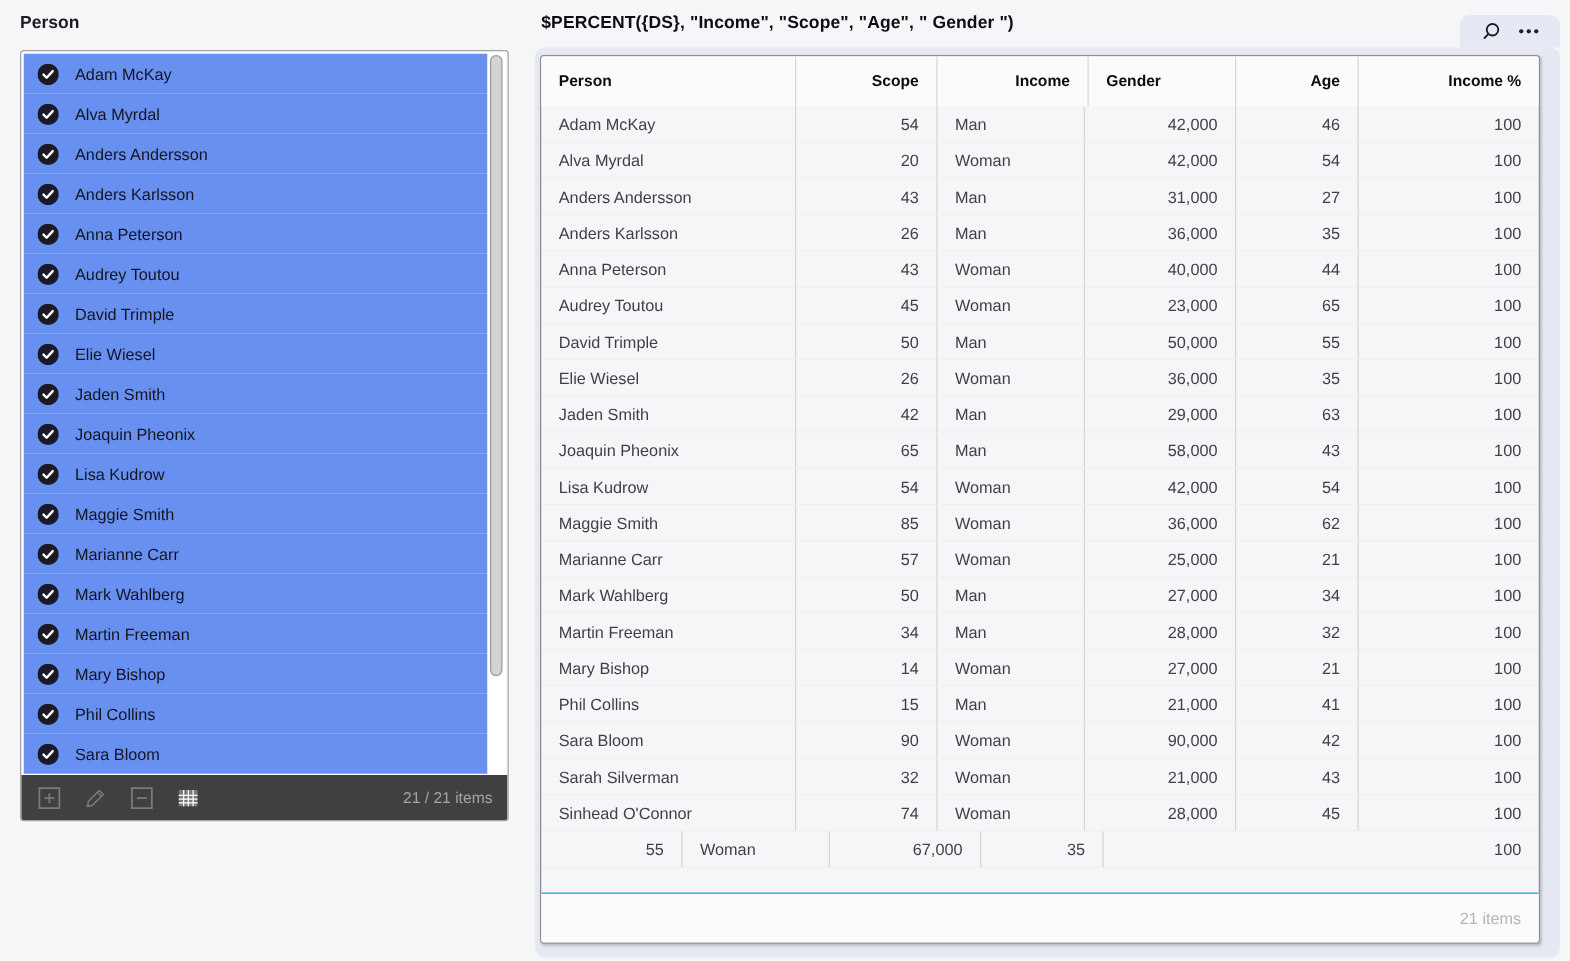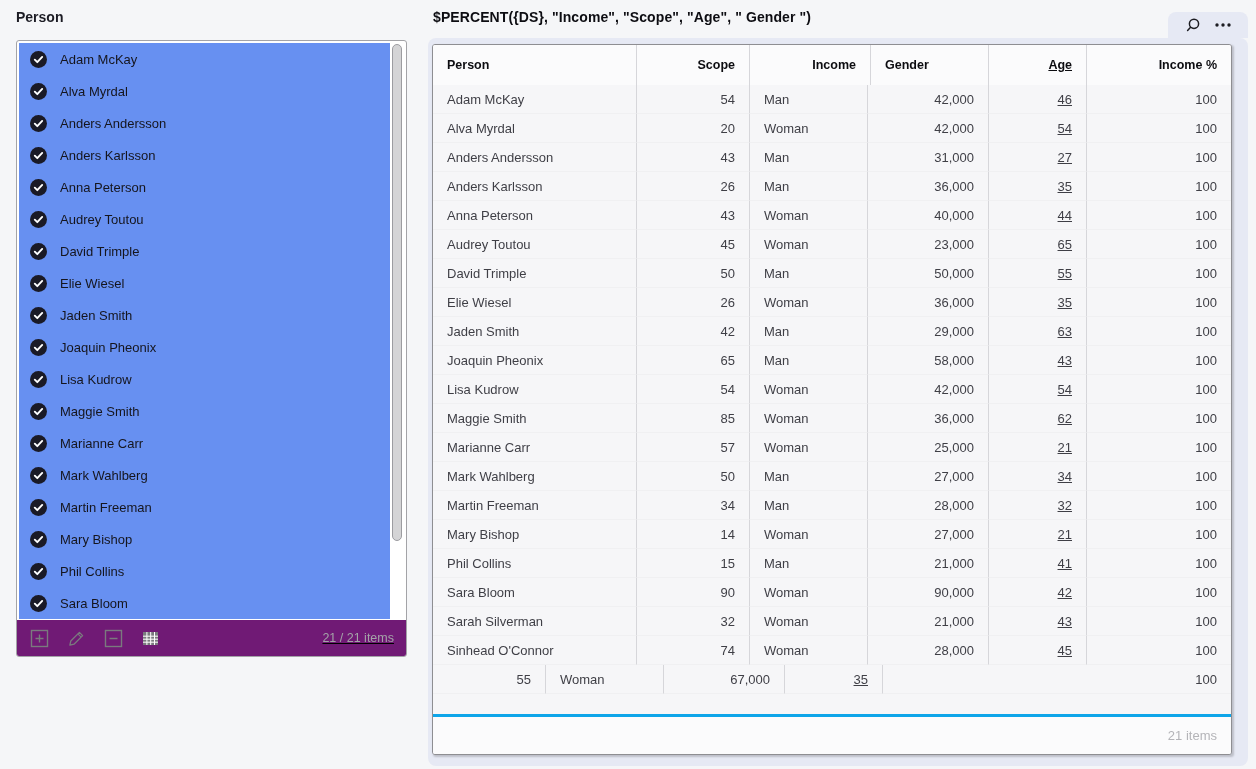--- a/index.html
+++ b/index.html
@@ -33,21 +33,21 @@
   .check-badge { width:17px; height:17px; flex:0 0 17px; display:block; }
   .scroll-track {
     position:absolute; top:2px; right:2px; bottom:0; width:14px; background:#fff;
   }
   .scroll-thumb {
     position:absolute; top:1px; left:2px; width:10px; height:497px;
     background:#d4d4d6; border:1px solid #9c9ca0; border-radius:6px;
   }
   .list-toolbar {
     height:36px; flex:0 0 36px; display:flex; align-items:center;
-    padding:0 12px; gap:17px; background:#701a75;text-decoration:underline;
+    padding:0 12px; gap:17px; background:#404040;
   }
   .tool-btn { width:20px; height:20px; display:flex; align-items:center; justify-content:center; cursor:pointer; }
   .items-count {
     margin-left:auto; font-size:12.5px; color:#a4a4a8;
   }
 
   
   .formula-title {
     position:absolute; left:433px; top:9px;
     font-size:14px; font-weight:600; color:#0d0d12; letter-spacing:.1px;
@@ -75,26 +75,26 @@
     border-right:1px solid var(--divider, #d6d6da); cursor:pointer;
   }
   .trow { height:29px; flex:0 0 29px; display:flex; }
   .td {
     display:flex; align-items:center; font-size:13px; color:#3f3f46;
     border-right:1px solid var(--divider, #d6d6da);
     border-bottom:1px solid rgba(0,0,0,.025);
     cursor:pointer;
   }
   .c0 { width:204px; } .c1 { width:113px; } .c2 { width:118px; }
-  .c3 { width:121px; } .c4 { width:98px;text-decoration:underline; }  .c5 { flex:1; border-right:none !important; }
+  .c3 { width:121px; } .c4 { width:98px; }  .c5 { flex:1; border-right:none !important; }
   .al { justify-content:flex-start; padding-left:14px; }
   .ar { justify-content:flex-end; padding-right:14px; }
   .tbody-filler { flex:1; }
   .tfoot {
-    height:40px; flex:0 0 40px; border-top:3px solid #0ea5e9; background:#fbfbfc;
+    height:40px; flex:0 0 40px; border-top:1px solid #0ea5e9; background:#fbfbfc;
     display:flex; align-items:center; justify-content:flex-end; padding-right:14px;
     font-size:13px; color:#b4b4b8;
   }
   svg { display:block; }
 </style>
 </head>
 <body>
 
 <div class="person-title">Person</div>
 

